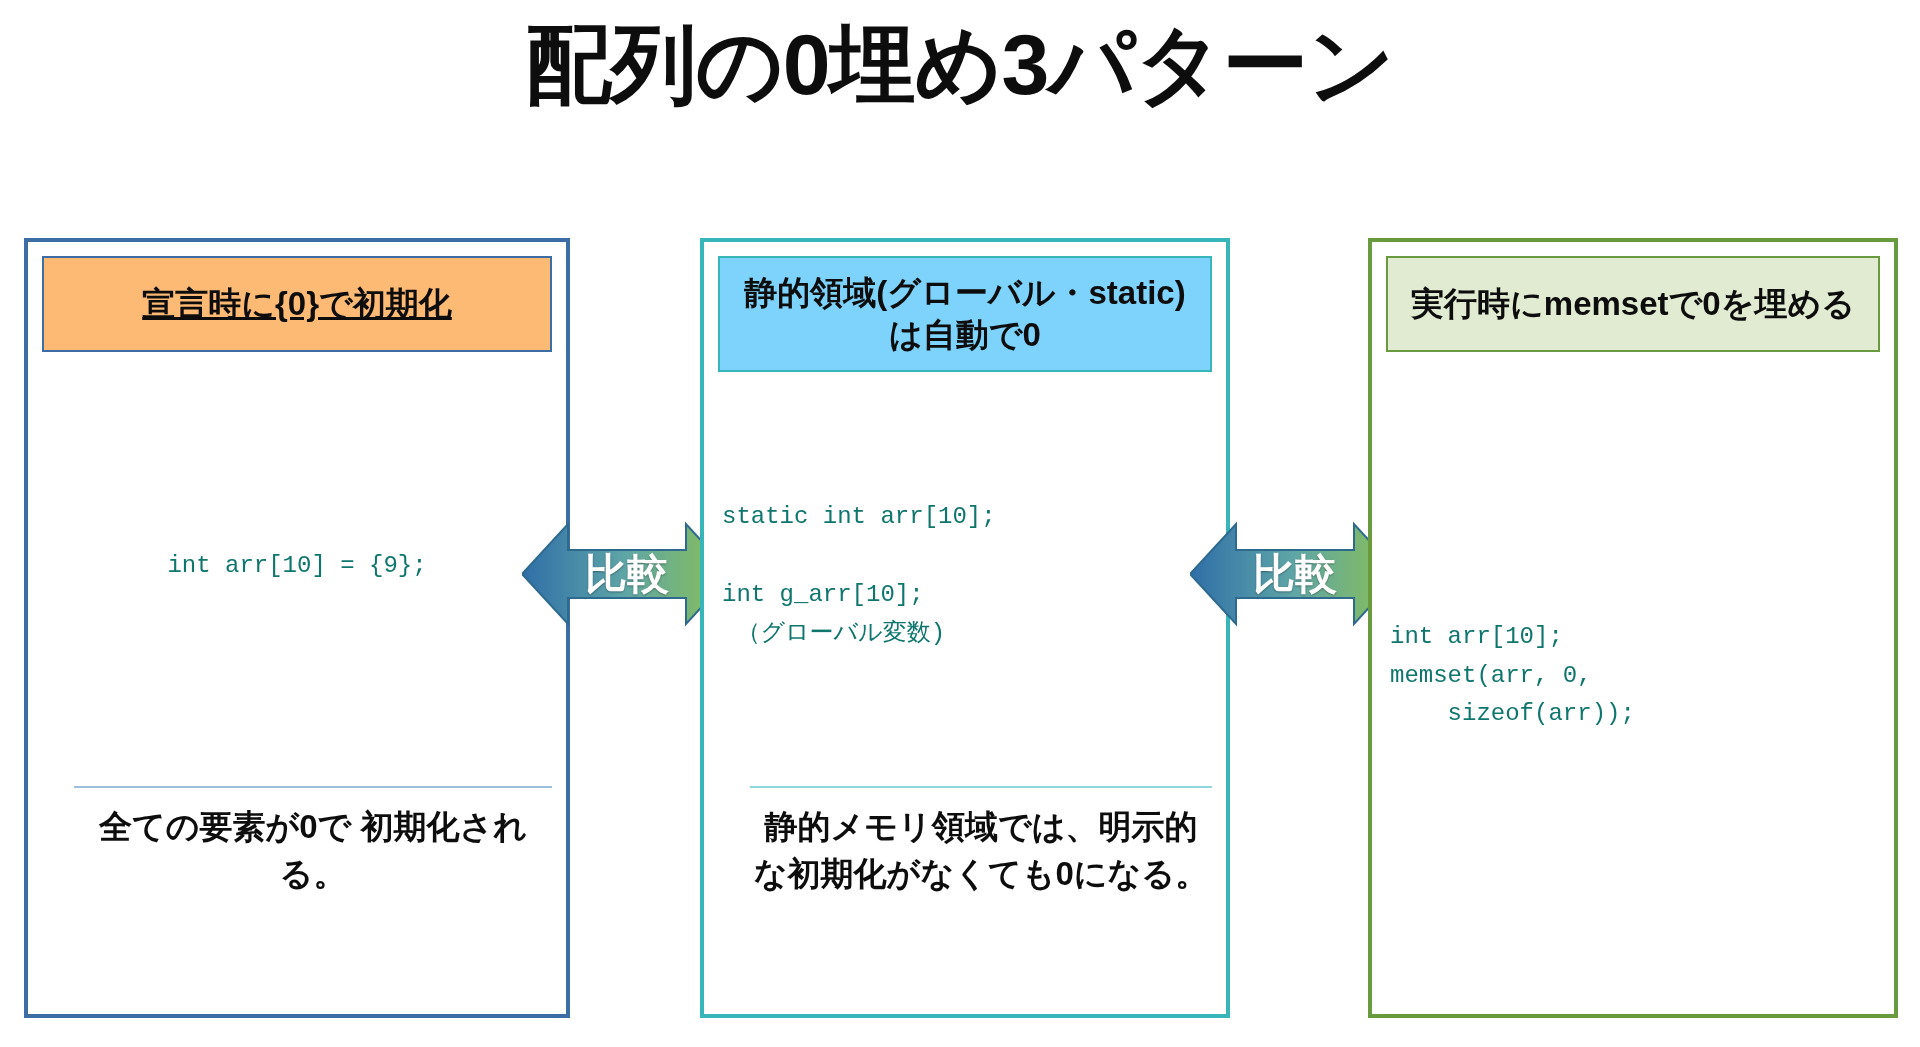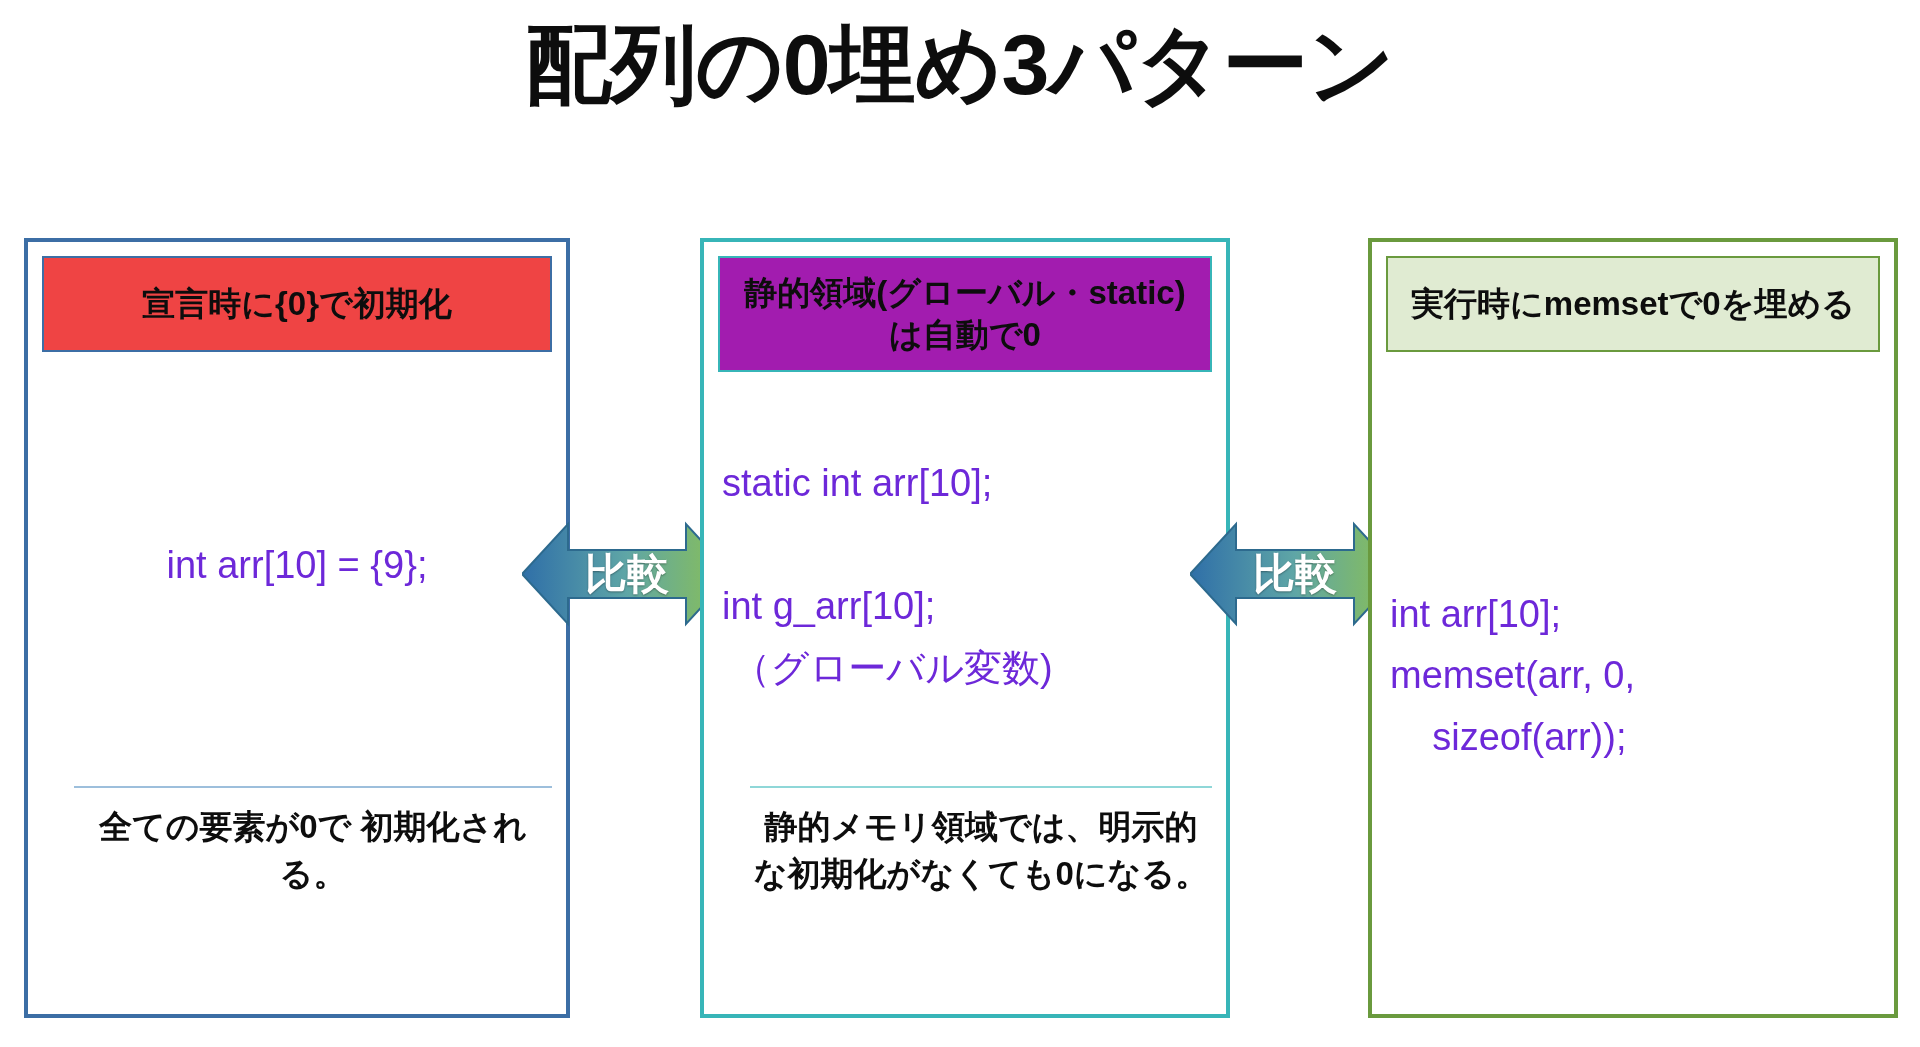--- a/index.html
+++ b/index.html
@@ -63,24 +63,24 @@
     display: flex;
     align-items: center;
     justify-content: center;
   }
 
   .card-body {
     flex: 1 1 auto;
     display: flex;
     align-items: center;
     justify-content: flex-start;
-    font-family: Liberation Sans, sans-serif;
-    font-size: 38px;
+    font-family: Liberation Mono, monospace;
+    font-size: 24px;
     line-height: 1.62;
-    color: #6d28d9;
+    color: #0f766e;
     white-space: pre;
     padding: 0 4px;
     overflow: hidden;
   }
 
   .card-footer {
     border-top-width: 2px;
     border-top-style: solid;
     padding-top: 16px;
     margin-top: 6px;
@@ -91,27 +91,27 @@
     color: #0d0d0d;
     display: flex;
     align-items: flex-start;
     justify-content: center;
     text-align: center;
     margin-left: 32px;
   }
 
   
   #card-1 { left: 24px; width: 546px; border-color: #3c6ea5; }
-  #card-1 .card-header { background: #ef4444; border-color: #3c6ea5; }
+  #card-1 .card-header { background: #fdba74; border-color: #3c6ea5; text-decoration: underline; }
   #card-1 .card-footer { border-top-color: #9dbfdc; }
   #card-1 .card-body { justify-content: center; }
 
   
   #card-2 { left: 700px; width: 530px; border-color: #37b5b8; }
-  #card-2 .card-header { background: #a21caf; border-color: #37b5b8; }
+  #card-2 .card-header { background: #7dd3fc; border-color: #37b5b8; }
   #card-2 .card-footer { border-top-color: #8fd7d8; }
 
   
   #card-3 { left: 1368px; width: 530px; border-color: #6a9a3e; }
   #card-3 .card-header { background: #e0ebd2; border-color: #6a9a3e; }
   #card-3 .card-footer { border-top-color: #b5cf9a; }
 
   .arrow {
     position: absolute;
     top: 518px;

